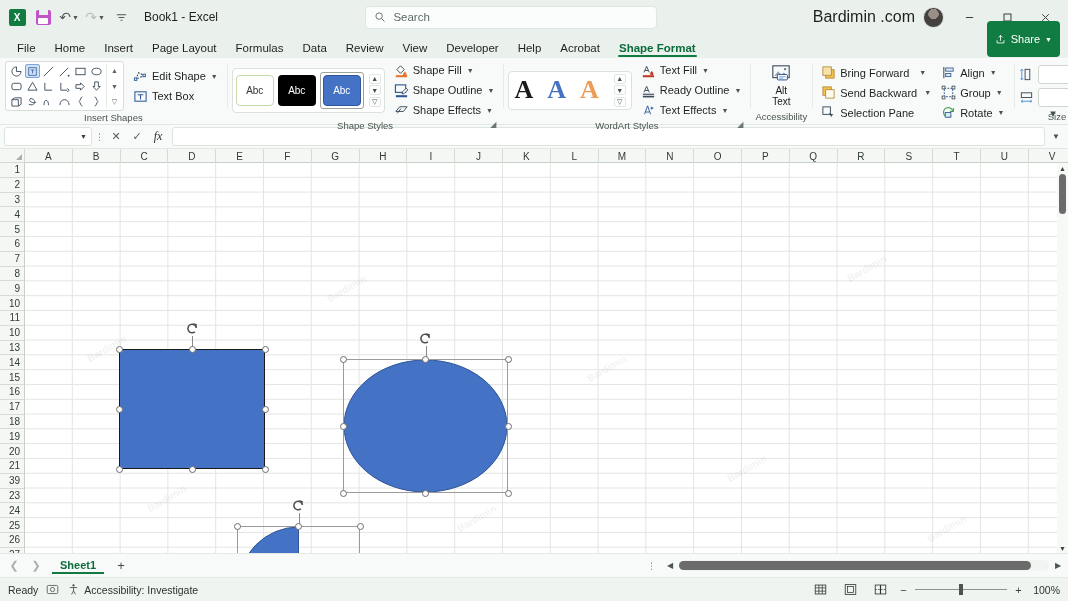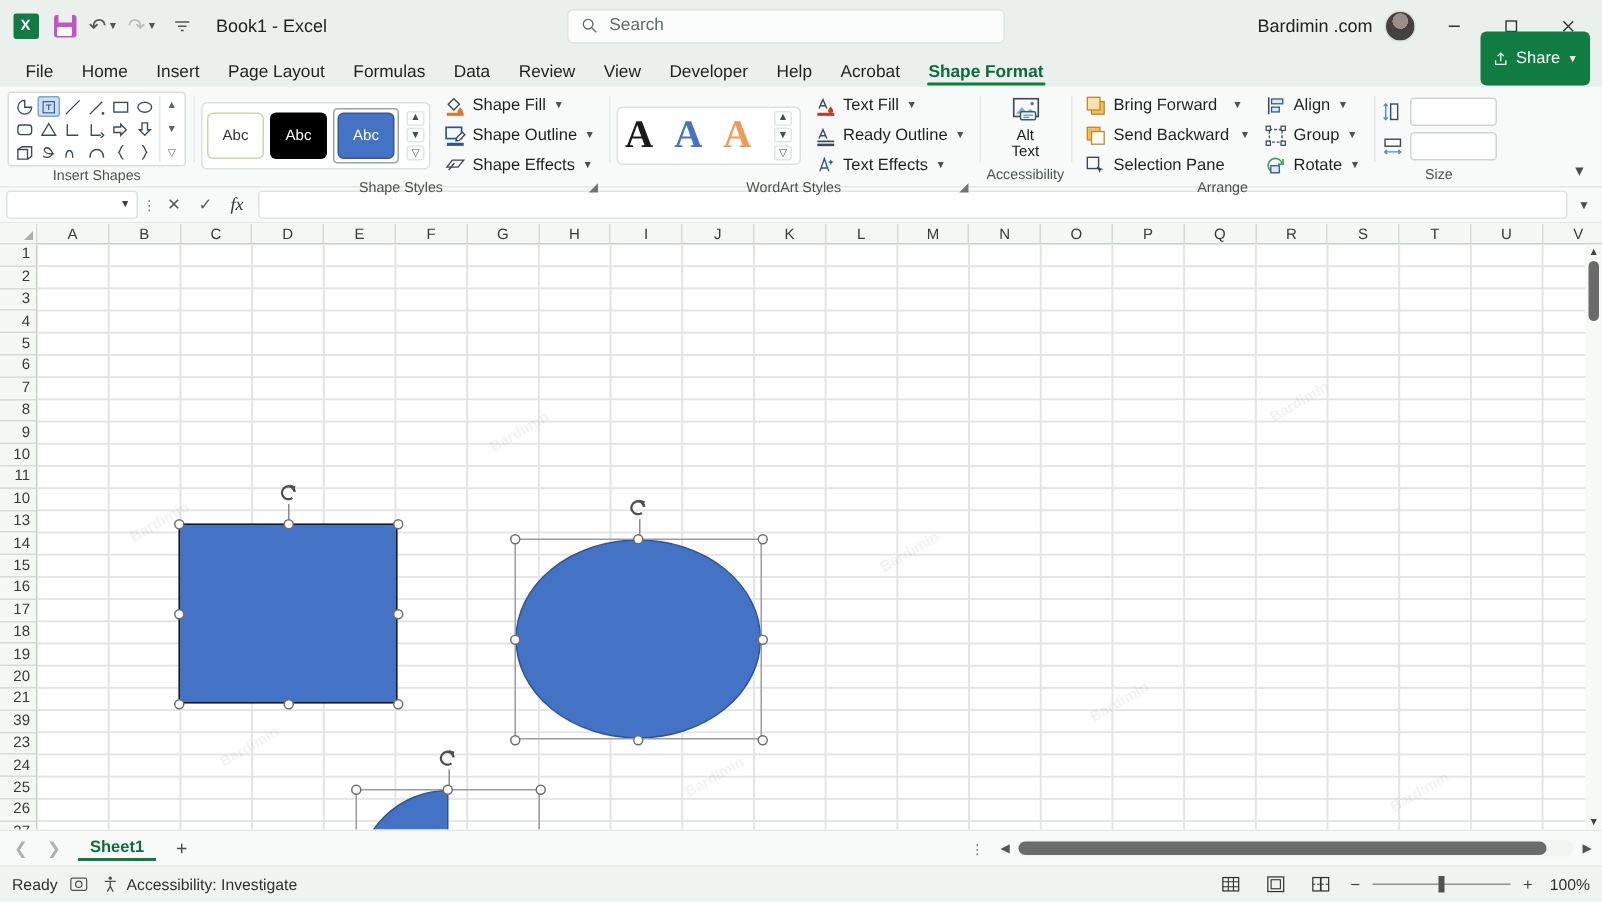--- a/index.html
+++ b/index.html
@@ -43,21 +43,21 @@
   .tb-title {
     font-size: 12px; color: #1f1f1f; margin-left: 10px; white-space: nowrap;
   }
   .tb-spacer { flex: 1; }
   .searchbox {
     width: 292px; height: 23px; background: #fbfdfc; border: 1px solid #dfe5e0;
     border-radius: 4px; display: flex; align-items: center; padding: 0 8px;
     gap: 7px; margin-right: 8px;
   }
   .searchbox .ph { color: #5e6a63; font-size: 11.5px; }
-  .acct { font-size: 12px; color: #1f1f1f; white-space: nowrap; }
+  .acct { font-size: 16px; color: #1f1f1f; white-space: nowrap; }
   .avatar {
     width: 21px; height: 21px; border-radius: 50%;
     background: radial-gradient(circle at 50% 32%, #9a8f86 0 32%, #45413e 33% 100%);
     margin: 0 6px 0 8px; border: 1px solid #d8ded9;
   }
   .wbtn {
     width: 38px; height: 32px; display: flex; align-items: center;
     justify-content: center; font-size: 12px; color: #303030;
   }
 
@@ -505,20 +505,38 @@
                   </svg>
                 </div>
             </div>
           </div>
           <div class="sg-scroll">
             <div class="sg-sb">▲</div>
             <div class="sg-sb">▼</div>
             <div class="sg-sb">▽</div>
           </div>
         </div>
+        <div class="rbtn-col">
+          <div class="rbtn">
+            <svg class="ico" viewBox="0 0 16 16">
+              <path d="M3 11L6 4l6 3z" fill="none" stroke="#3b4a5a" stroke-width="1.1" stroke-dasharray="2 1.4"></path>
+              <rect x="1.5" y="9.5" width="2.6" height="2.6" fill="#fff" stroke="#2b5797" stroke-width="1"></rect>
+              <rect x="10.6" y="5.6" width="2.6" height="2.6" fill="#fff" stroke="#2b5797" stroke-width="1"></rect>
+            </svg>
+            <span class="cap">Edit Shape</span>
+            <span class="cv">▼</span>
+          </div>
+          <div class="rbtn">
+            <svg class="ico" viewBox="0 0 16 16">
+              <rect x="2" y="3" width="12" height="10" fill="none" stroke="#2b5797" stroke-width="1.1"></rect>
+              <path d="M5 6.2h6M8 6.2v5" stroke="#2b5797" stroke-width="1.1"></path>
+            </svg>
+            <span class="cap">Text Box</span>
+          </div>
+        </div>
       </div>
       <div class="rg-label">Insert Shapes</div>
     </div>
 
     <div class="rgroup">
       <div class="rg-body">
         <div class="style-strip">
           <div class="sthumb t1">Abc</div>
           <div class="sthumb t2">Abc</div>
           <div class="sthumb-sel">
@@ -681,21 +699,20 @@
             <svg class="ico" viewBox="0 0 16 16">
               <path d="M12.5 6.5A5 5 0 1 0 11 11.5" fill="none" stroke="#4a9e5c" stroke-width="1.2"></path>
               <path d="M13.2 3.2v3.6h-3.6" fill="none" stroke="#4a9e5c" stroke-width="1.2"></path>
               <rect x="4.5" y="8" width="6" height="5" fill="#dfe8f3" stroke="#2b5797" stroke-width="0.9"></rect>
             </svg>
             <span class="cap">Rotate</span>
             <span class="cv">▼</span>
           </div>
         </div>
       </div>
-      <div class="rg-label">Arrange</div>
     </div>
 
     <div class="rgroup">
       <div class="rg-body">
         <div class="rbtn-col" style="gap:4px">
           <div class="size-row">
             <svg class="ico" viewBox="0 0 16 16">
               <path d="M3 2.5v11M1.6 4L3 2.3 4.4 4M1.6 12l1.4 1.7L4.4 12" stroke="#4a8fd4" stroke-width="1" fill="none"></path>
               <rect x="6.5" y="2.5" width="5" height="11" fill="none" stroke="#3b4a5a" stroke-width="1"></rect>
             </svg>

